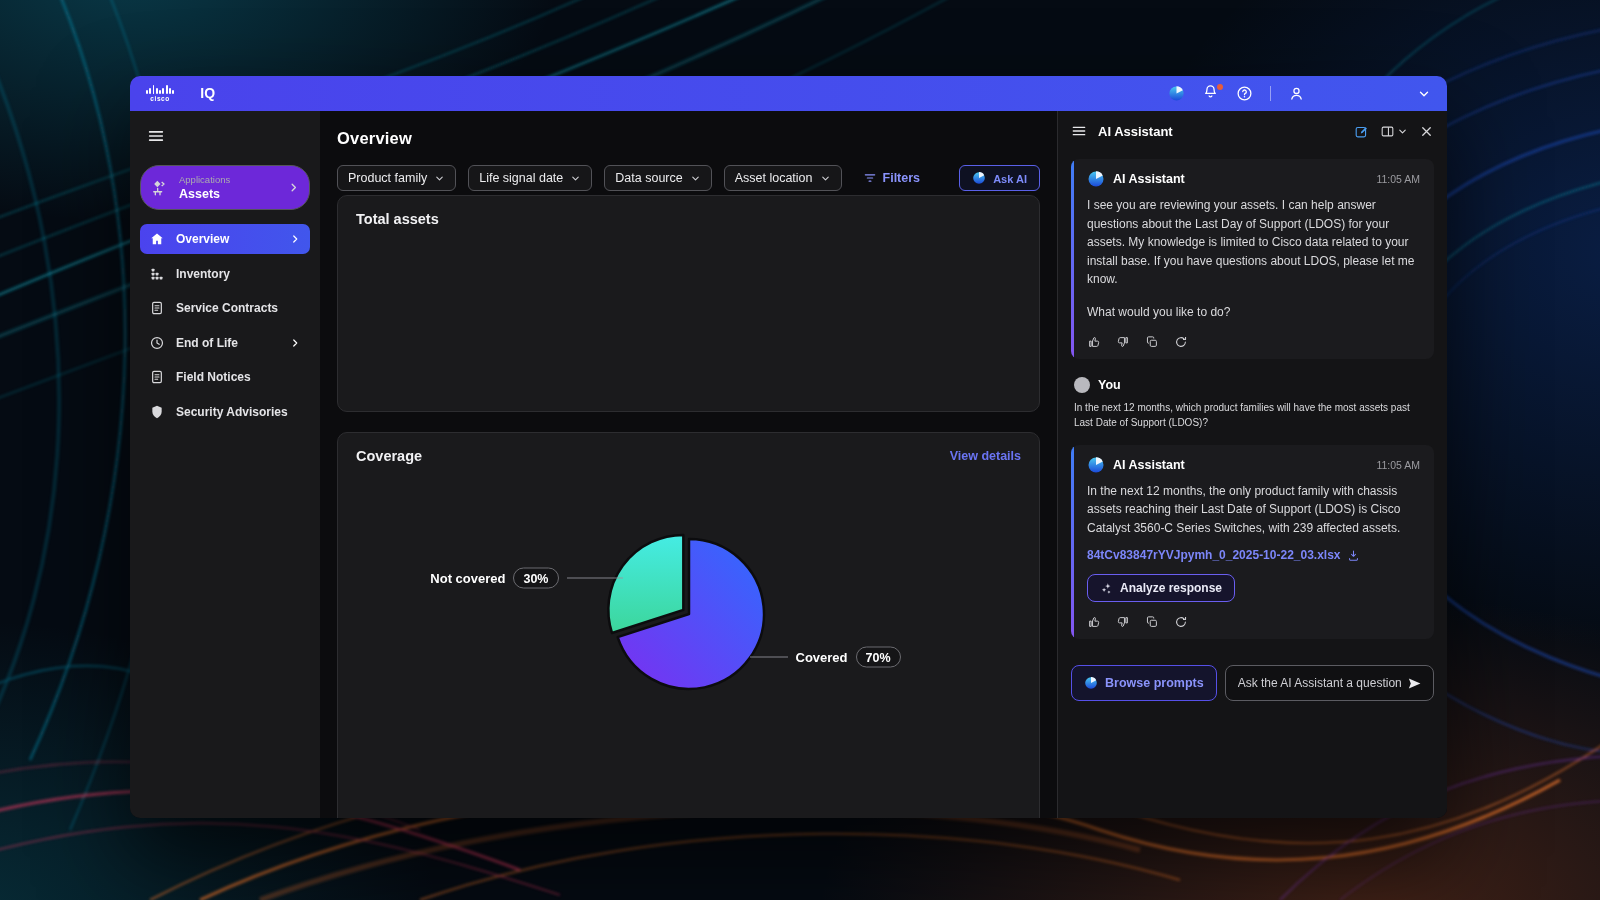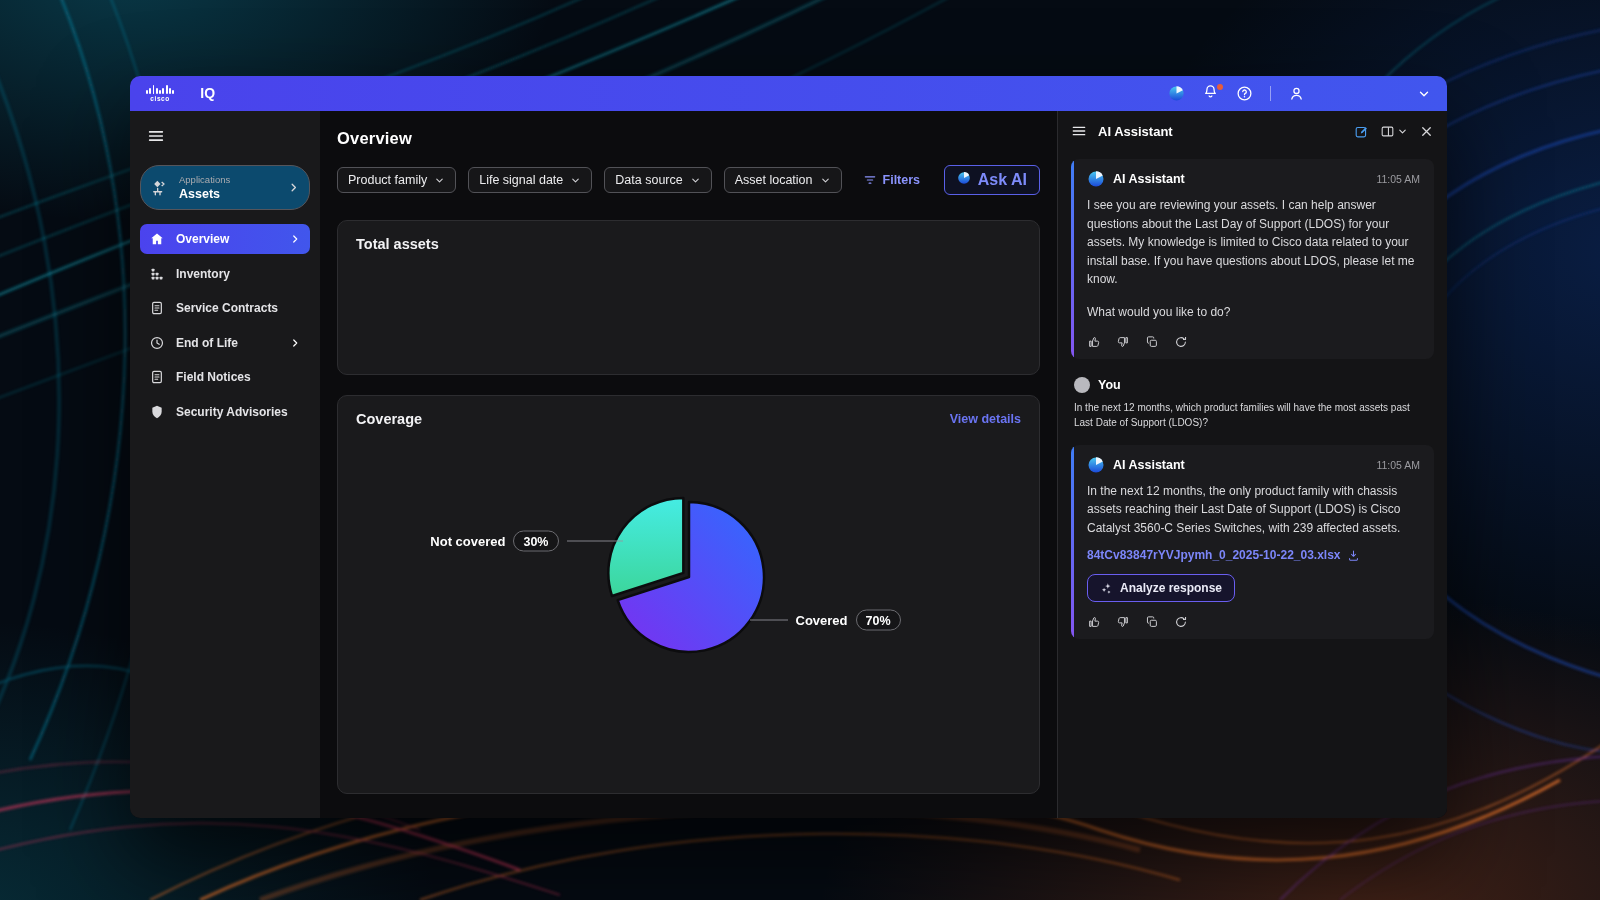--- a/index.html
+++ b/index.html
@@ -39,21 +39,21 @@
   .notif-dot { position:absolute; right:-4px; top:1px; width:6px; height:6px; border-radius:50%; background:#e85c3a; }
   .tb-divider { width:1px; height:15px; background:rgba(255,255,255,.45); }
   .tb-caret { color:#fff; width:14px; height:14px; cursor:pointer; }
 
   .app-body { flex:1; display:flex; min-height:0; }
 
   
   .sidebar { width:190px; flex:none; background:#19191b; padding:14px 10px 0; }
   .hamburger { width:18px; height:18px; color:#e8e8ea; margin:2px 0 0 7px; cursor:pointer; }
   .app-switcher { margin:16px 0 14px; border:1px solid #55555b; border-radius:19px;
-    padding:8px 9px; display:flex; align-items:center; gap:9px; cursor:pointer; background:#0c4a6e; }
+    padding:8px 9px; display:flex; align-items:center; gap:9px; cursor:pointer; background:#6d28d9; }
   .app-switcher .icon { width:20px; height:20px; color:#d6d6d9; }
   .switcher-text { flex:1; min-width:0; }
   .switcher-eyebrow { font-size:9.5px; color:#ababaf; margin-bottom:2px; }
   .switcher-label { font-size:12.5px; font-weight:bold; color:#fff; }
   .app-switcher .chev { width:13px; height:13px; color:#d6d6d9; }
   .nav-item { height:30px; margin-bottom:4.5px; border-radius:7px; display:flex; align-items:center;
     gap:11px; padding:0 9px; font-size:12px; font-weight:bold; color:#e4e4e7; cursor:pointer; }
   .nav-item .icon { width:16px; height:16px; color:#d9d9dc; }
   .nav-item .chev { margin-left:auto; width:12px; height:12px; color:#fff; }
   .nav-item.selected { background:linear-gradient(90deg,#4b43ee,#4156ec); color:#fff; }
@@ -62,28 +62,28 @@
   
   .main { flex:1; min-width:0; background:#0c0c0e; padding:16px 17px 0; }
   .page-title { font-size:16.5px; font-weight:bold; letter-spacing:.2px; margin:2px 0 17px; }
   .filter-row { display:flex; align-items:center; gap:12px; }
   .chip { display:flex; align-items:center; gap:7px; border:1px solid #525257; border-radius:6px;
     padding:5px 10px; font-size:12.5px; color:#ececee; background:#161618; cursor:pointer; }
   .chip .icon { width:11px; height:11px; color:#cfcfd3; }
   .filters-link { display:flex; align-items:center; gap:6px; color:#8a93fb; font-weight:bold;
     font-size:12.5px; margin-left:9px; cursor:pointer; }
   .filters-link .icon { width:14px; height:14px; }
-  .ask-ai-btn { margin-left:auto; display:flex; align-items:flex-start; gap:7px; border:1.5px solid #5a60e8;
-    background:#0e1122; color:#7d8bfa; font-weight:bold; font-size:16px; padding:5px 12px;
+  .ask-ai-btn { margin-left:auto; display:flex; align-items:flex-end; gap:7px; border:1.5px solid #5a60e8;
+    background:#0e1122; color:#7d8bfa; font-weight:bold; font-size:11px; padding:5px 12px;
     border-radius:6px; cursor:pointer; }
   .ask-ai-btn .icon { width:14px; height:14px; }
 
   .card { background:#1a1a1c; border:1px solid #2d2d30; border-radius:10px; }
   .card-title { font-size:14.5px; font-weight:bold; color:#f2f2f4; }
-  .total-card { margin-top:25px; height:155px; padding:15px 18px; display:flex; flex-direction:column; }
+  .total-card { margin-top:4px; height:217px; padding:15px 18px; display:flex; flex-direction:column; }
   .total-center { flex:1; display:flex; flex-direction:column; align-items:center; justify-content:center; padding-top:4px; }
   .big-number { font-size:35px; font-weight:bold; letter-spacing:.5px; }
   .big-unit { font-size:13.5px; color:#e9e9eb; margin-top:5px; }
 
   .coverage-card { margin-top:20px; height:399px; padding:15px 18px; display:flex; flex-direction:column; }
   .coverage-head { display:flex; align-items:center; }
   .view-details { margin-left:auto; color:#6a74f2; font-size:12.5px; font-weight:bold; cursor:pointer; }
   .chart-area { position:relative; flex:1; }
   .pie-wrap { position:absolute; left:50%; top:150px; transform:translate(-50%,-50%); width:200px; height:200px; }
   .callout { position:absolute; display:flex; align-items:center; gap:8px; transform:translateY(-50%); }
@@ -583,17 +583,31 @@
                 <use href="#i-copy"></use>
               </svg>
             <svg class="icon">
                 <use href="#i-refresh"></use>
               </svg>
           </div>
         </div>
       </div>
 
       <div class="ai-footer">
+        <div class="ai-input-row">
+          <button class="browse-btn">
+            <svg class="icon">
+                <use href="#i-ai"></use>
+              </svg>
+            <span>Browse prompts</span>
+          </button>
+          <div class="ask-input-wrap">
+            <input type="text" placeholder="Ask the AI Assistant a question" style="">
+            <svg class="send-ic">
+                <use href="#i-send"></use>
+              </svg>
+          </div>
+        </div>
       </div>
     </div>
 
   </div>
 </div>
 
 </body></html>

